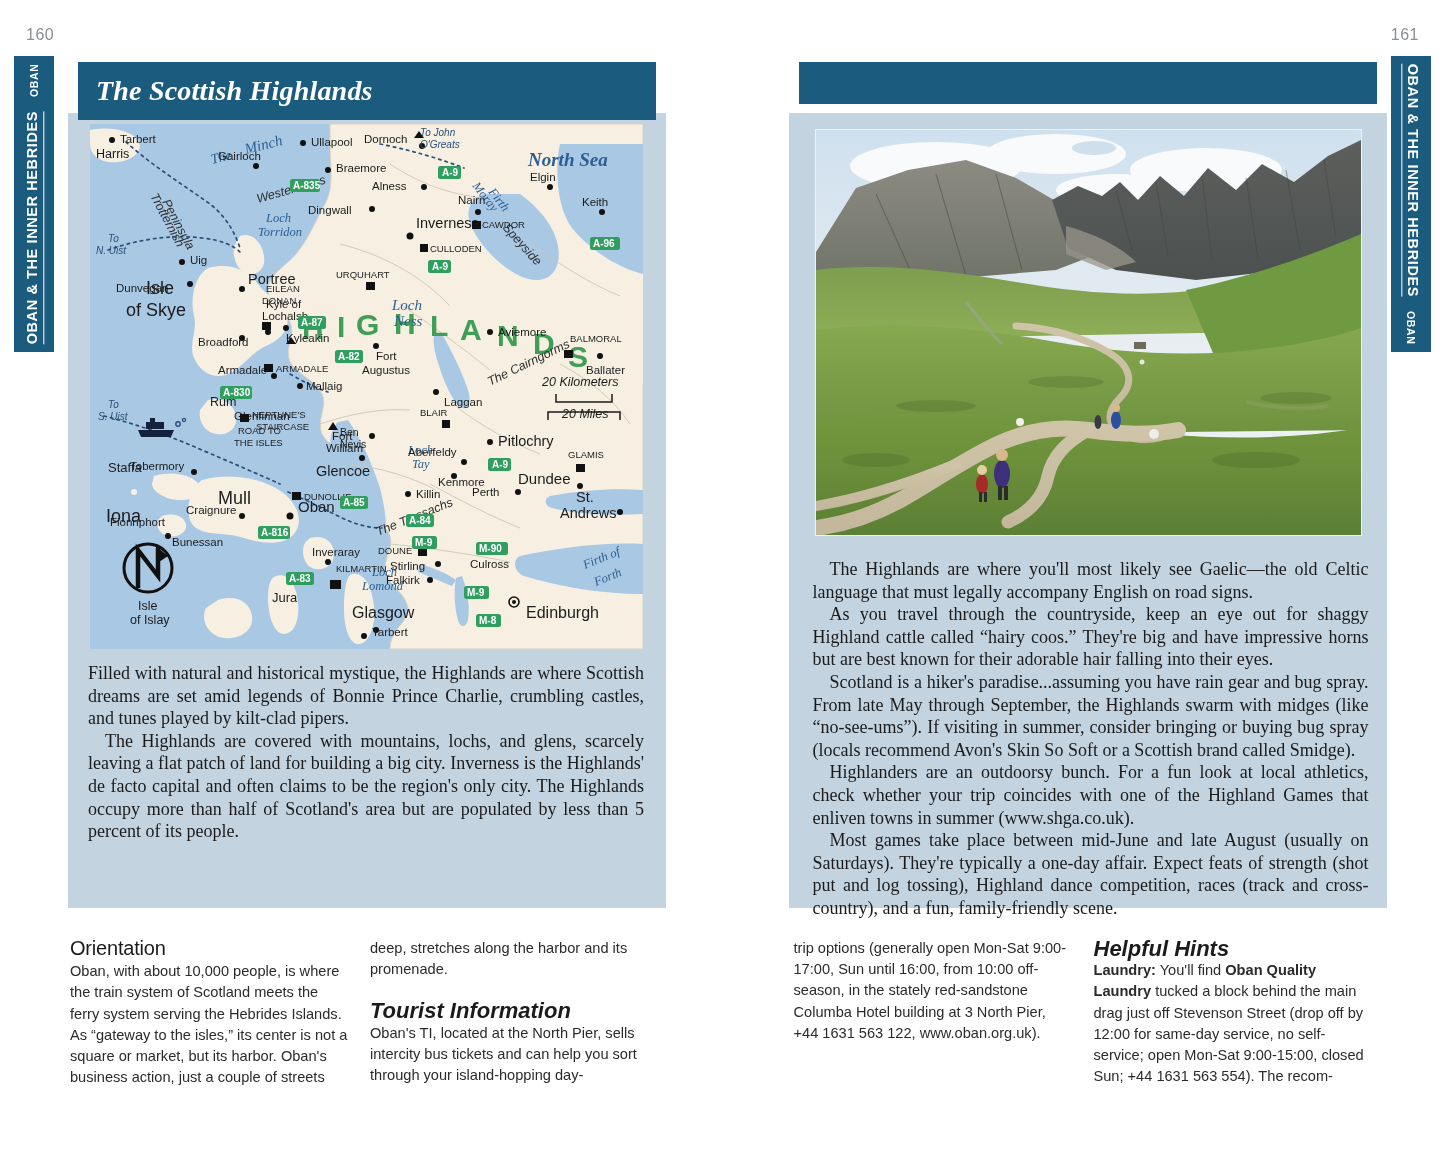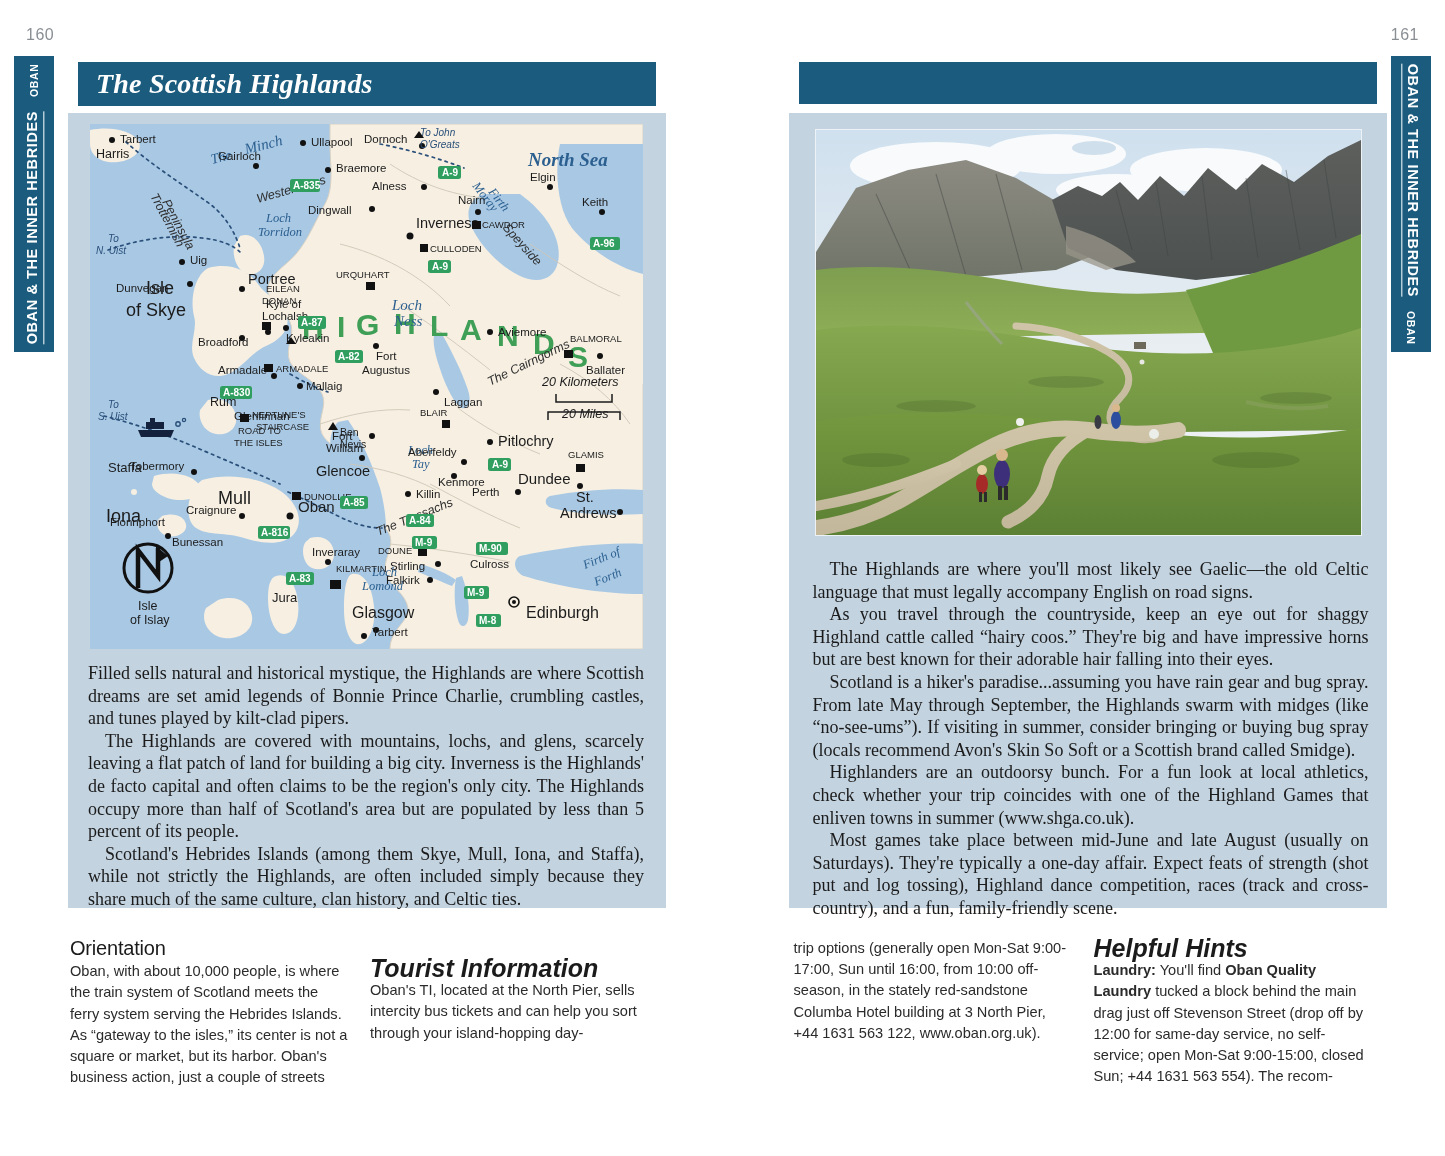--- a/index.html
+++ b/index.html
@@ -43,21 +43,21 @@
     border-bottom:1.5px solid #fff;padding-bottom:3px;margin-bottom:0;
   }
   .tab-sub{
     color:#fff;font-weight:bold;font-size:10.5px;letter-spacing:.6px;
     margin-left:14px;
   }
   .tab-stack{display:flex;flex-direction:column;align-items:center;}
 
   
   .banner{
-    position:absolute;left:78px;top:62px;width:578px;height:44px;
+    position:absolute;left:78px;top:62px;width:578px;height:58px;
     background:#1b5c7e;
     display:flex;align-items:center;
   }
   .banner-title{
     color:#ffffff;font-family:"Liberation Serif",serif;
     font-style:italic;font-weight:bold;font-size:28px;
     padding-left:18px;letter-spacing:.2px;
   }
   .banner-right{
     position:absolute;left:798px;top:62px;width:578px;height:42px;
@@ -105,21 +105,21 @@
     font-size:14.6px;line-height:21.2px;color:#2b2b2b;
   }
   .col p{margin:0;}
   .h-section{
     font-family:"Liberation Sans",sans-serif;
     font-weight:normal;font-size:20px;color:#1b1b1b;
     margin:0 0 2px 0;letter-spacing:-.2px;
   }
   .h-sub{
     font-family:"Liberation Sans",sans-serif;
-    font-style:italic;font-weight:bold;font-size:25px;color:#1b1b1b;
+    font-style:italic;font-weight:bold;font-size:22px;color:#1b1b1b;
     margin:0 0 1px 0;
   }
   .sp{height:20px;}
   .col b{font-weight:bold;}
 
   .c-l1{left:70px;top:938px;width:280px;}
   .c-l2{left:370px;top:938px;width:280px;}
   .c-r1{left:793px;top:938px;width:280px;}
   .c-r2{left:1093px;top:938px;width:280px;}
 </style>
@@ -549,31 +549,31 @@
             <circle cx="26" cy="26" r="24" fill="none" stroke="#111" stroke-width="3"></circle>
             <path d="M16,46 L16,8 L36,34 L36,6" fill="none" stroke="#111" stroke-width="4.5"></path>
             <path d="M34,4 L46,14 L34,22 Z" fill="#111"></path>
           </g>
         </g>
       </svg>
 
     </div>
 
     <div class="serif-body intro-left">
-      <p>Filled sells natural and historical mystique, the Highlands are where Scottish dreams are set amid legends of Bonnie Prince Charlie, crumbling castles, and tunes played by kilt-clad pipers.</p>
+      <p>Filled with natural and historical mystique, the Highlands are where Scottish dreams are set amid legends of Bonnie Prince Charlie, crumbling castles, and tunes played by kilt-clad pipers.</p>
       <p class="ind">The Highlands are covered with mountains, lochs, and glens, scarcely leaving a flat patch of land for building a big city. Inverness is the Highlands' de facto capital and often claims to be the region's only city. The Highlands occupy more than half of Scotland's area but are populated by less than 5 percent of its people.</p>
-      <p class="ind">Scotland's Hebrides Islands (among them Skye, Mull, Iona, and Staffa), while not strictly the Highlands, are often included simply because they share much of the same culture, clan history, and Celtic ties.</p>
     </div>
 
     <div class="col c-l1">
       <div class="h-section">Orientation</div>
       <p>Oban, with about 10,000 people, is where the train system of Scotland meets the ferry system serving the Hebrides Islands. As “gateway to the isles,” its center is not a square or market, but its harbor. Oban's business action, just a couple of streets</p>
     </div>
 
     <div class="col c-l2">
+      <p>deep, stretches along the harbor and its promenade.</p>
       <div class="sp"></div>
       <div class="h-sub">Tourist Information</div>
       <p>Oban's TI, located at the North Pier, sells intercity bus tickets and can help you sort through your island-hopping day-</p>
     </div>
   </div>
 
   <div class="page page-right">
 
     <div class="folio folio-right">161</div>
 

